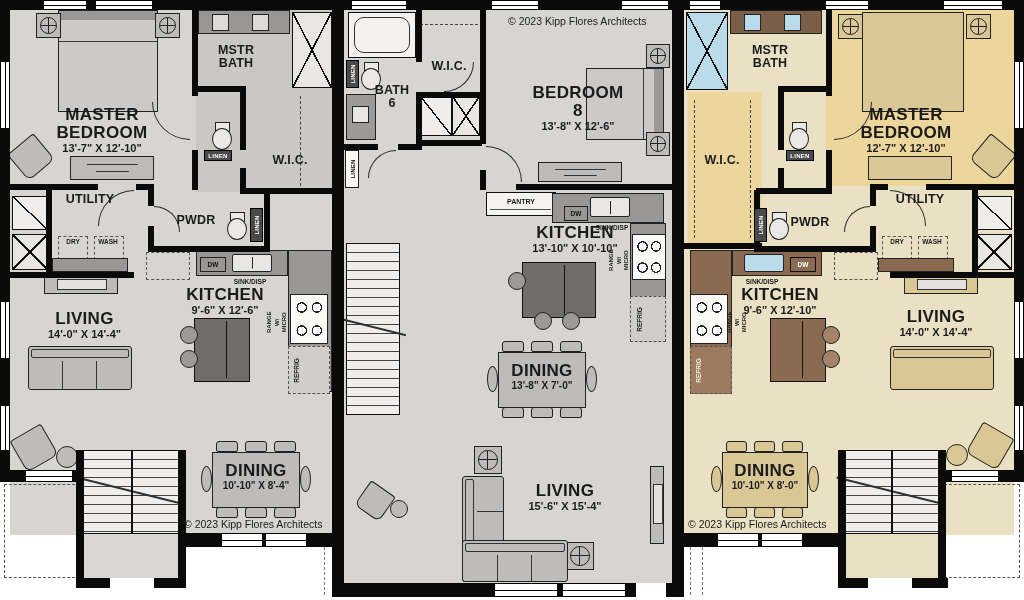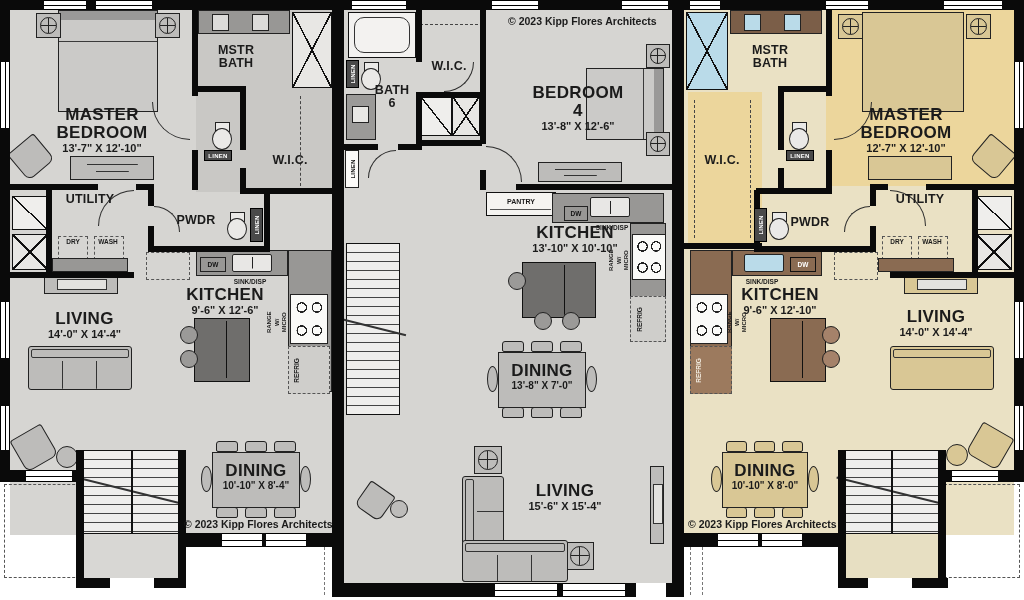--- a/index.html
+++ b/index.html
@@ -18,21 +18,21 @@
         background-position:center;background-repeat:no-repeat}
   .gap{background:#fff}
   
   .lbl{display:flex;flex-direction:column;align-items:center;justify-content:flex-start;
        text-align:center;line-height:1.05;pointer-events:none}
   .nm{font-size:17px;font-weight:600;letter-spacing:.3px}
   .nm2{font-size:12.5px;font-weight:600;letter-spacing:.2px}
   .dm{font-size:11px;font-weight:600;margin-top:1px}
   .dms{font-size:10px}
   .sm{font-size:6.5px;font-weight:700;text-align:center;line-height:1.1}
-  .cpy{font-size:10.5px;font-weight:700;white-space:nowrap}
+  .cpy{font-size:10.5px;font-weight:400;white-space:nowrap}
   
   .tagh{background:var(--tag-dark,#4a4a4a);color:#fff;border:1px solid #000;display:flex;
         align-items:center;justify-content:center;font-size:6px;font-weight:700;letter-spacing:.3px}
   .tagv{background:var(--tag-dark,#4a4a4a);border:1px solid #000;display:flex;
         align-items:center;justify-content:center;color:#fff}
   .tagw{background:#fbfaf8;border:1px solid #222;display:flex;align-items:center;
         justify-content:center;color:#111}
   .vt0{transform:rotate(-90deg);font-size:6px;font-weight:700;white-space:nowrap;letter-spacing:.2px}
   .vwrap{display:flex;align-items:center;justify-content:center}
   .vt1{transform:rotate(-90deg);font-size:6.5px;font-weight:700;white-space:nowrap}
@@ -406,21 +406,21 @@
   </div>
   <div class="cpy" style="left:184px;top:518px">© 2023 Kipp Flores Architects</div>
 
   <div class="lbl" style="left:372px;top:84px;width:40px">
     <div class="nm2">BATH 6</div>
   </div>
   <div class="lbl" style="left:418px;top:60px;width:62px">
     <div class="nm2">W.I.C.</div>
   </div>
   <div class="lbl" style="left:526px;top:84px;width:104px">
-    <div class="nm">BEDROOM 4</div>
+    <div class="nm">BEDROOM 8</div>
     <div class="dm">13'-8" X 12'-6"</div>
   </div>
   <div class="cpy" style="left:508px;top:15px">© 2023 Kipp Flores Architects</div>
   <div class="tagv" style="left:346px;top:60px;width:13px;height:28px">
     <span class="vt0">LINEN</span>
   </div>
   <div class="tagw" style="left:345px;top:150px;width:14px;height:38px">
     <span class="vt0" style="color:#111">LINEN</span>
   </div>
   <div class="sm" style="left:488px;top:198px;width:66px;font-size:7px">PANTRY</div>

